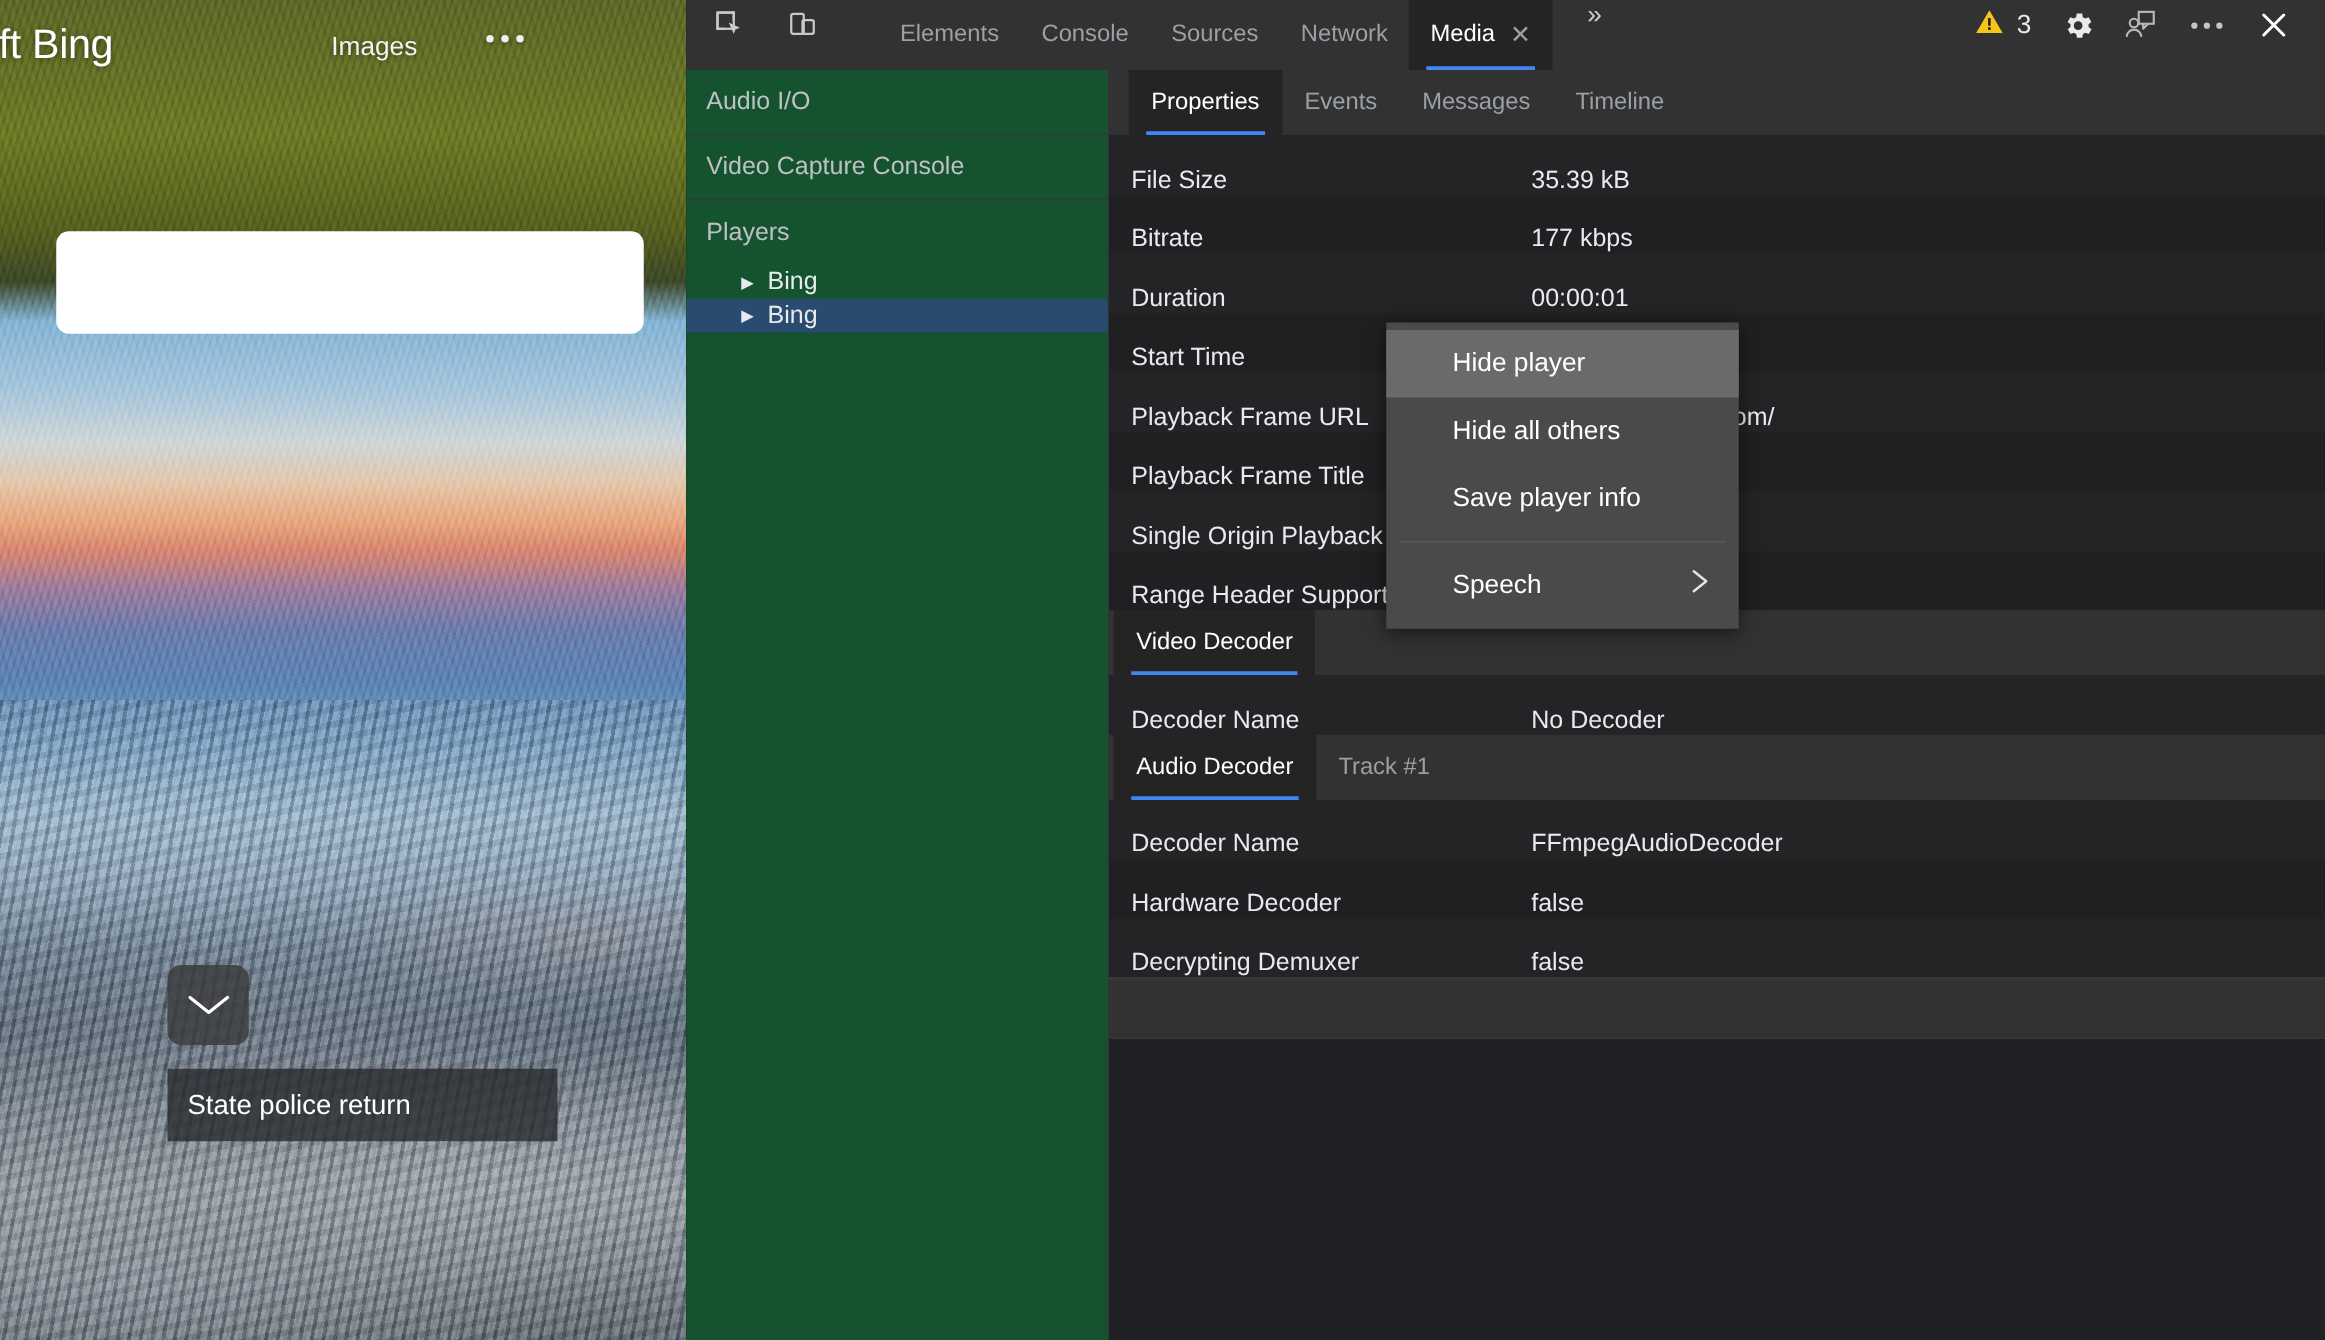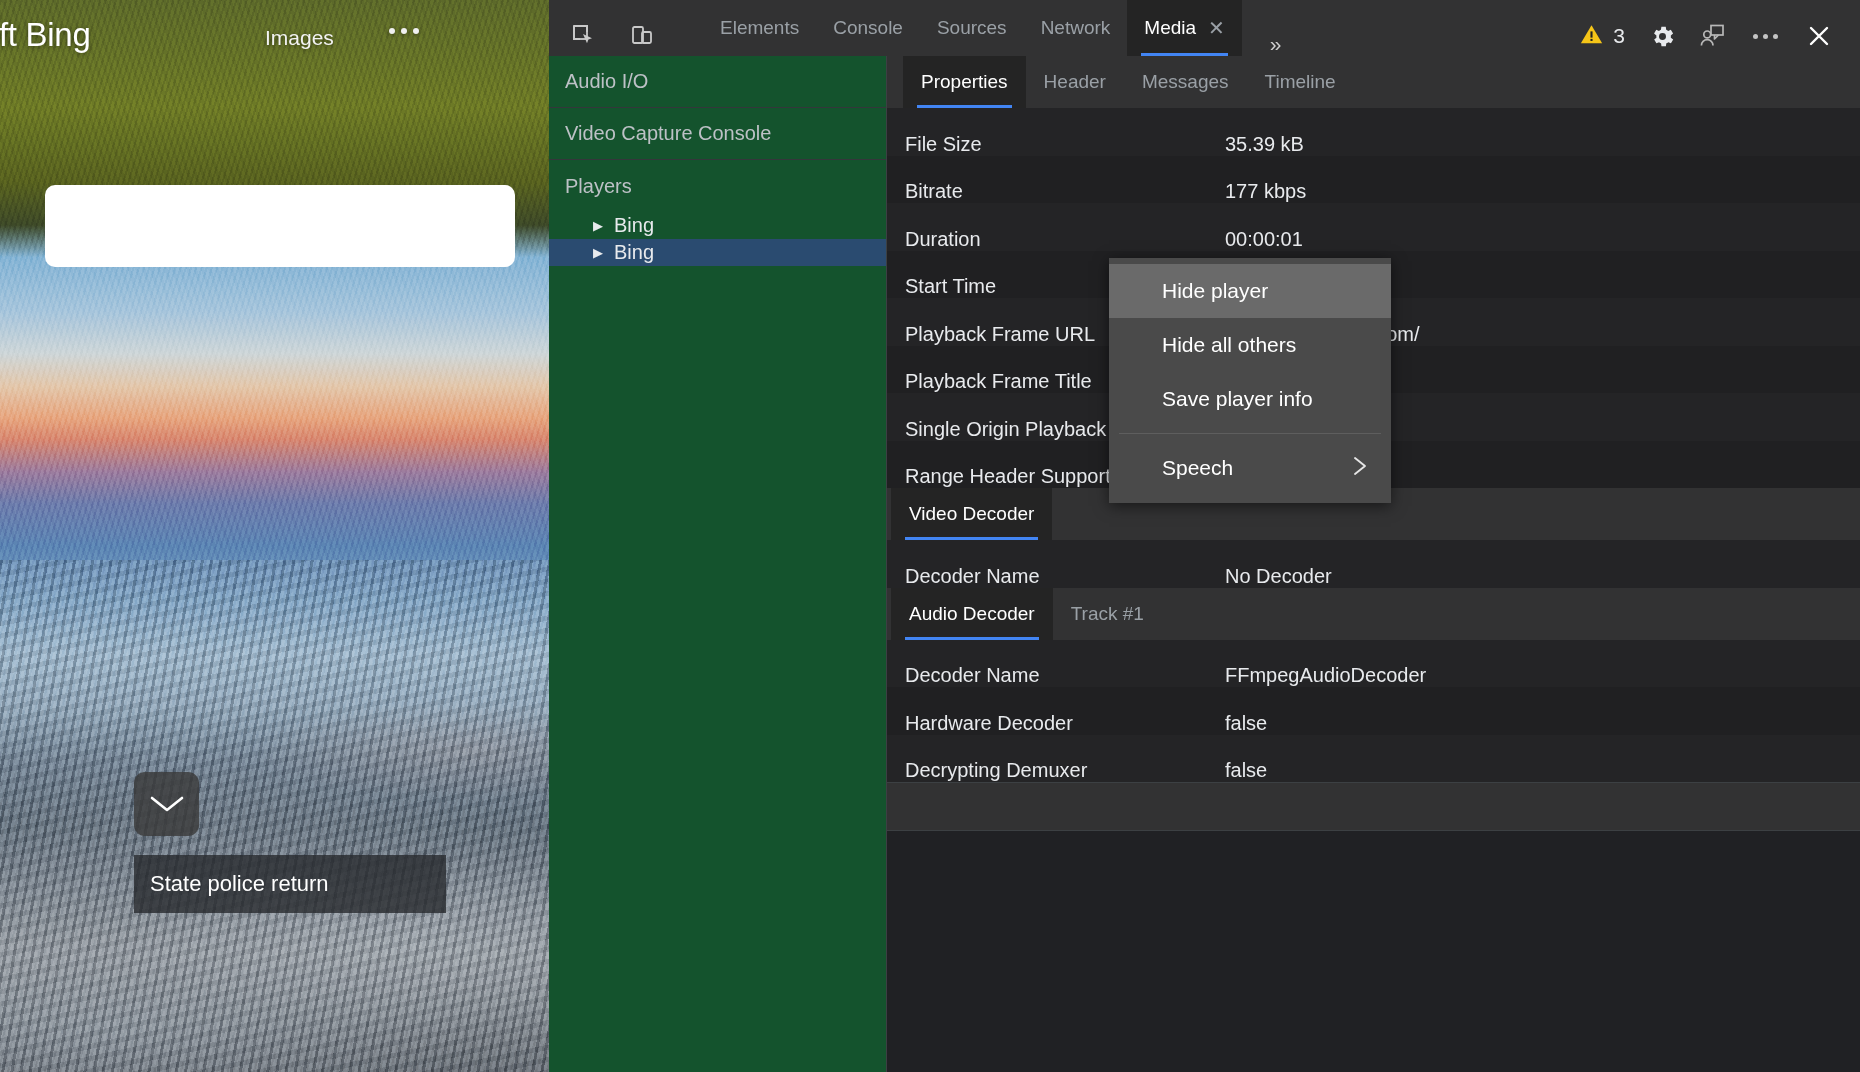--- a/index.html
+++ b/index.html
@@ -117,21 +117,21 @@
     position: absolute; left: 549px; top: 0;
     width: 1311px; height: 1072px;
     background: #202124;
     display: flex; flex-direction: column;
   }
 
   
   .dt-toolbar {
     height: 56px; min-height: 56px;
     background: #323233;
-    display: flex; align-items: flex-end;
+    display: flex; align-items: flex-start;
     position: relative;
     gap: 16px;
   }
   .tb-icon-btn {
     width: 42px; height: 40px;
     display: flex; align-items: center; justify-content: center;
     color: #c9c9c9;
   }
   .tb-icon-btn:first-child { margin-left: 14px; }
   .tb-tabs { display: flex; align-items: stretch; height: 56px; margin-left: 24px; }
@@ -392,21 +392,21 @@
         </div>
       </div>
 
       <div class="dt-content">
 
         <div class="sub-tabs">
           <div class="sub-tab active">
             <span>Properties</span>
           </div>
           <div class="sub-tab">
-            <span>Header</span>
+            <span>Events</span>
           </div>
           <div class="sub-tab">
             <span>Messages</span>
           </div>
           <div class="sub-tab">
             <span>Timeline</span>
           </div>
         </div>
 
         <div class="prop-list">

